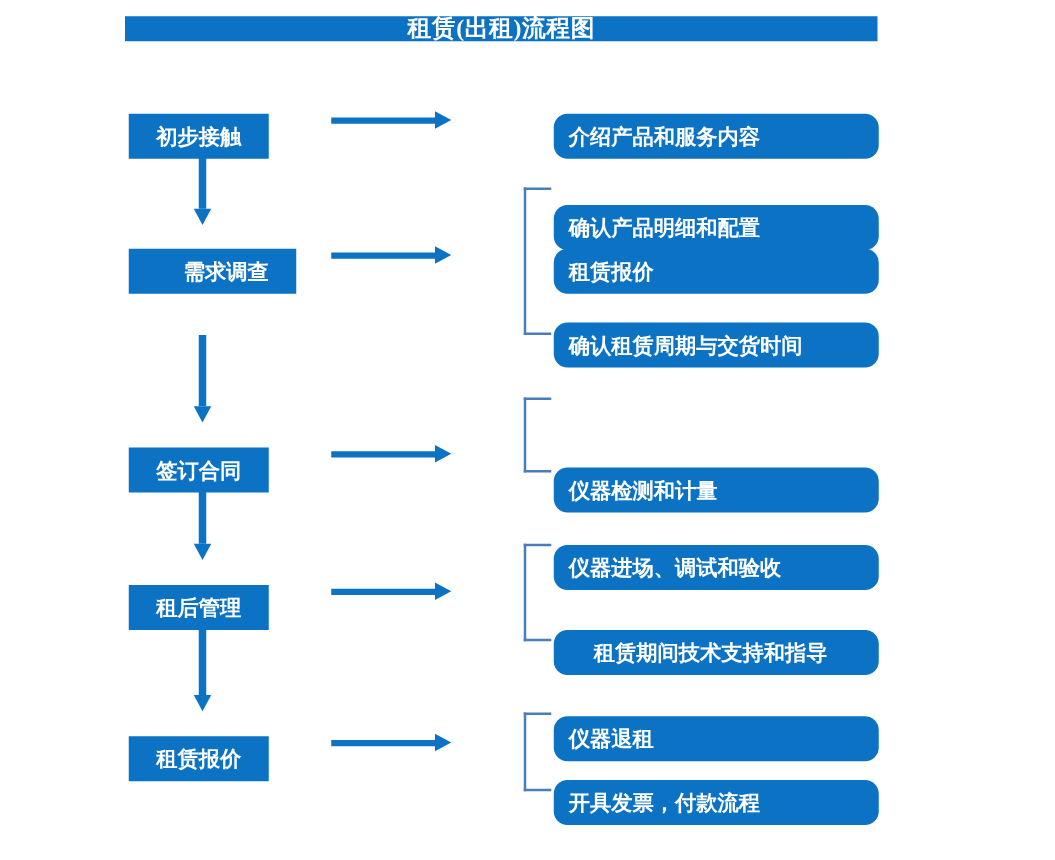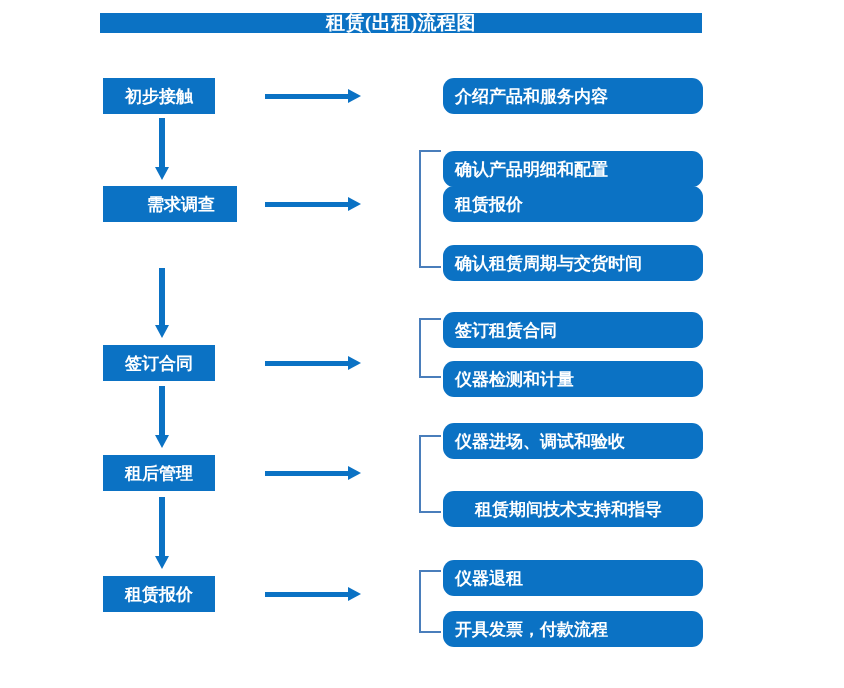--- a/index.html
+++ b/index.html
@@ -39,20 +39,21 @@
   
   .box {
     position: absolute;
     background: #0b72c4;
     color: #ffffff;
     font-weight: bold;
     display: flex;
     align-items: center;
     height: 36px;
     white-space: nowrap;
+    margin-top: 13px;
   }
   .box-left {
     left: 103px;
     width: 112px;
     justify-content: center;
     font-size: 17px;
   }
   .box-right {
     left: 443px;
     width: 260px;
@@ -176,21 +177,20 @@
   <div class="bracket" style="top:150px; height:118px;"></div>
   <div class="bracket" style="top:318px; height:60px;"></div>
   <div class="bracket" style="top:435px; height:78px;"></div>
   <div class="bracket" style="top:570px; height:63px;"></div>
 
   <div class="box box-right" style="top:78px;">介绍产品和服务内容</div>
   <div class="box box-right" style="top:151px;">确认产品明细和配置</div>
   <div class="box box-right" style="top:186px;">租赁报价</div>
   <div class="box box-right" style="top:245px;">确认租赁周期与交货时间</div>
 
-  <div class="box box-right" style="top:312px;">签订租赁合同</div>
   <div class="box box-right" style="top:423px;">仪器进场、调试和验收</div>
 
   <div class="box box-right" style="top:361px;">仪器检测和计量</div>
   <div class="box box-right" style="top:491px;padding-left:32px;">租赁期间技术支持和指导</div>
 
   <div class="box box-right" style="top:560px;">仪器退租</div>
   <div class="box box-right" style="top:611px;">开具发票，付款流程</div>
 
 </div>
 

